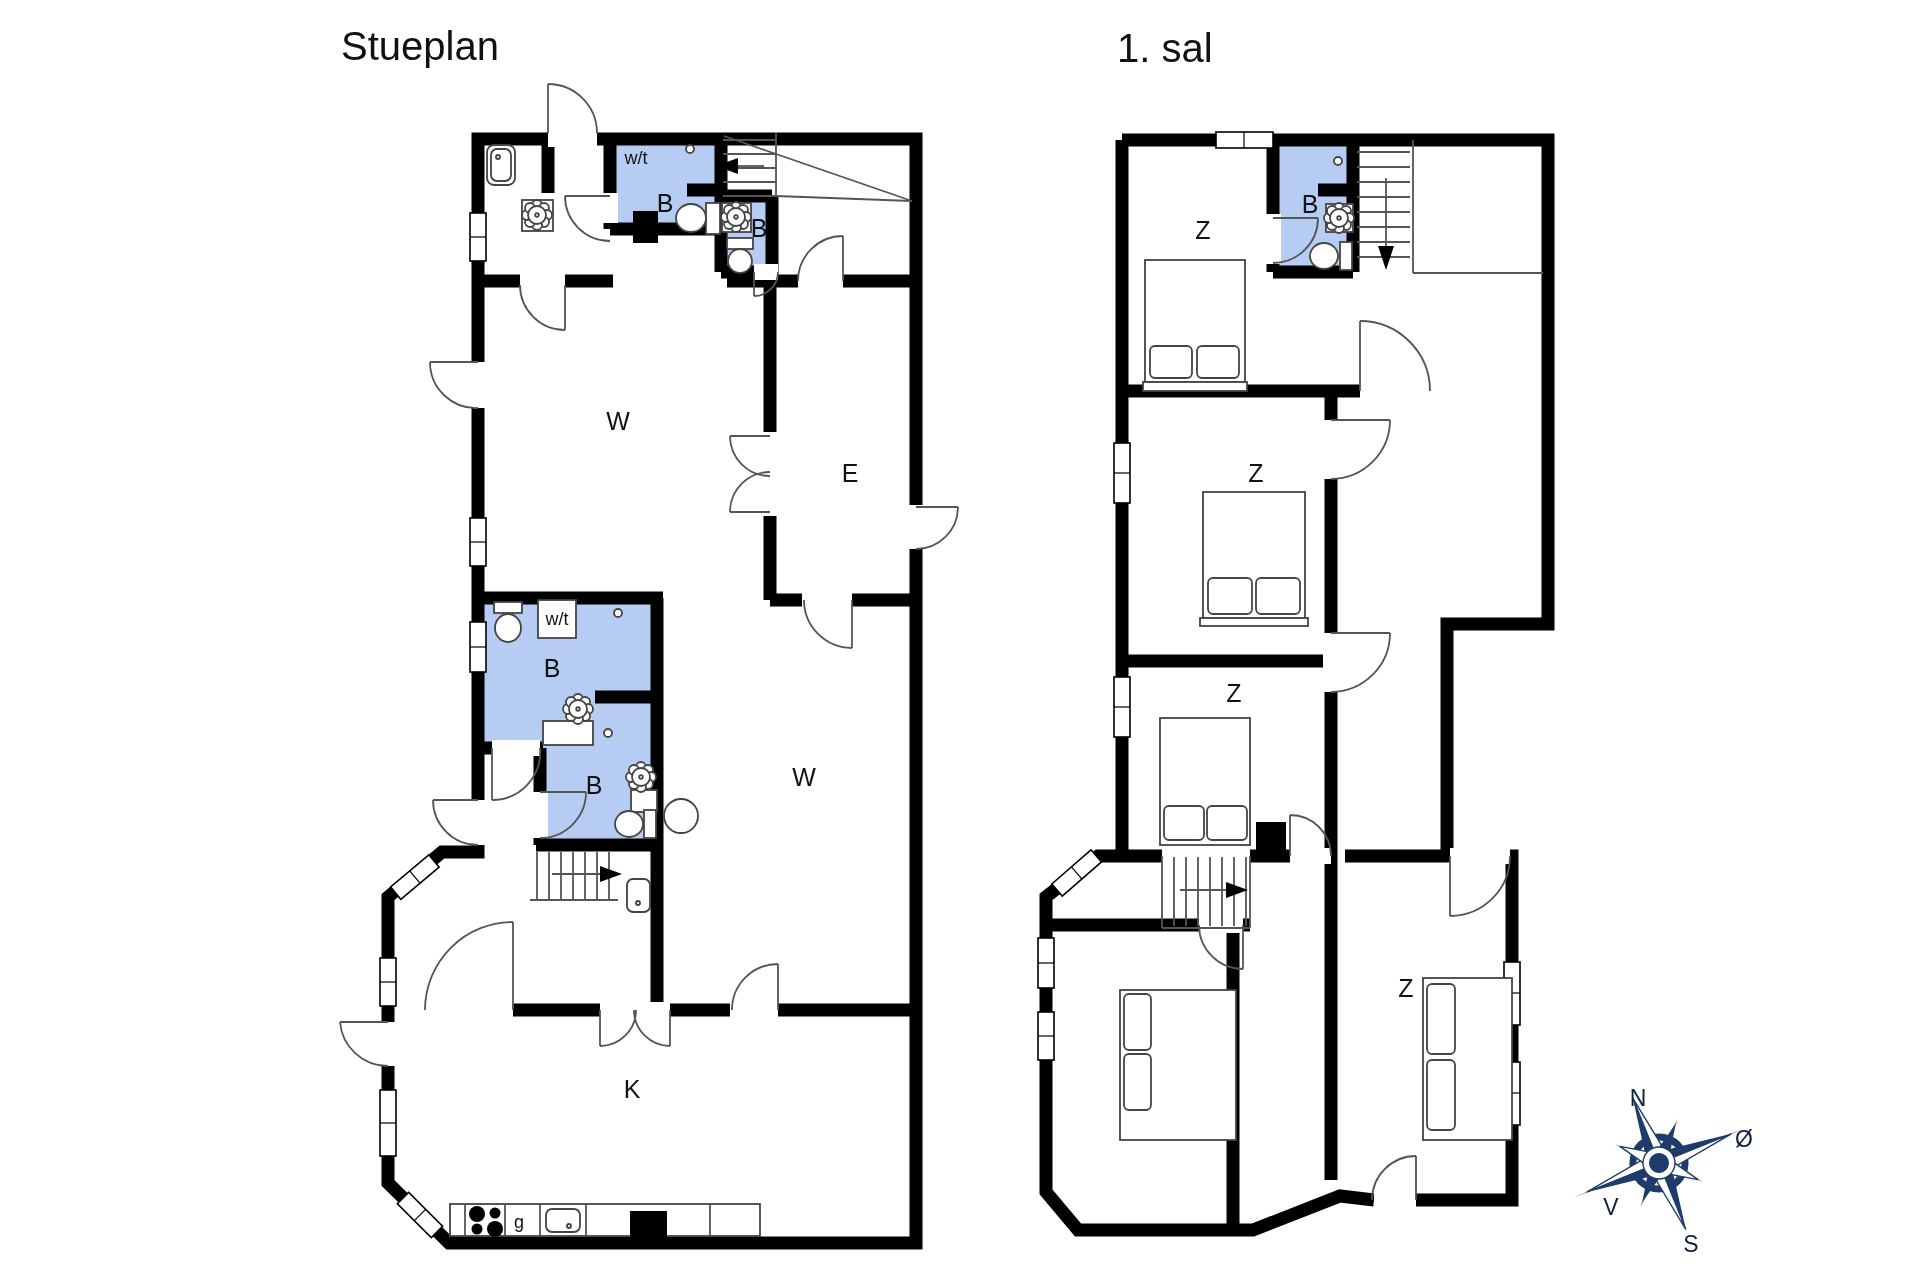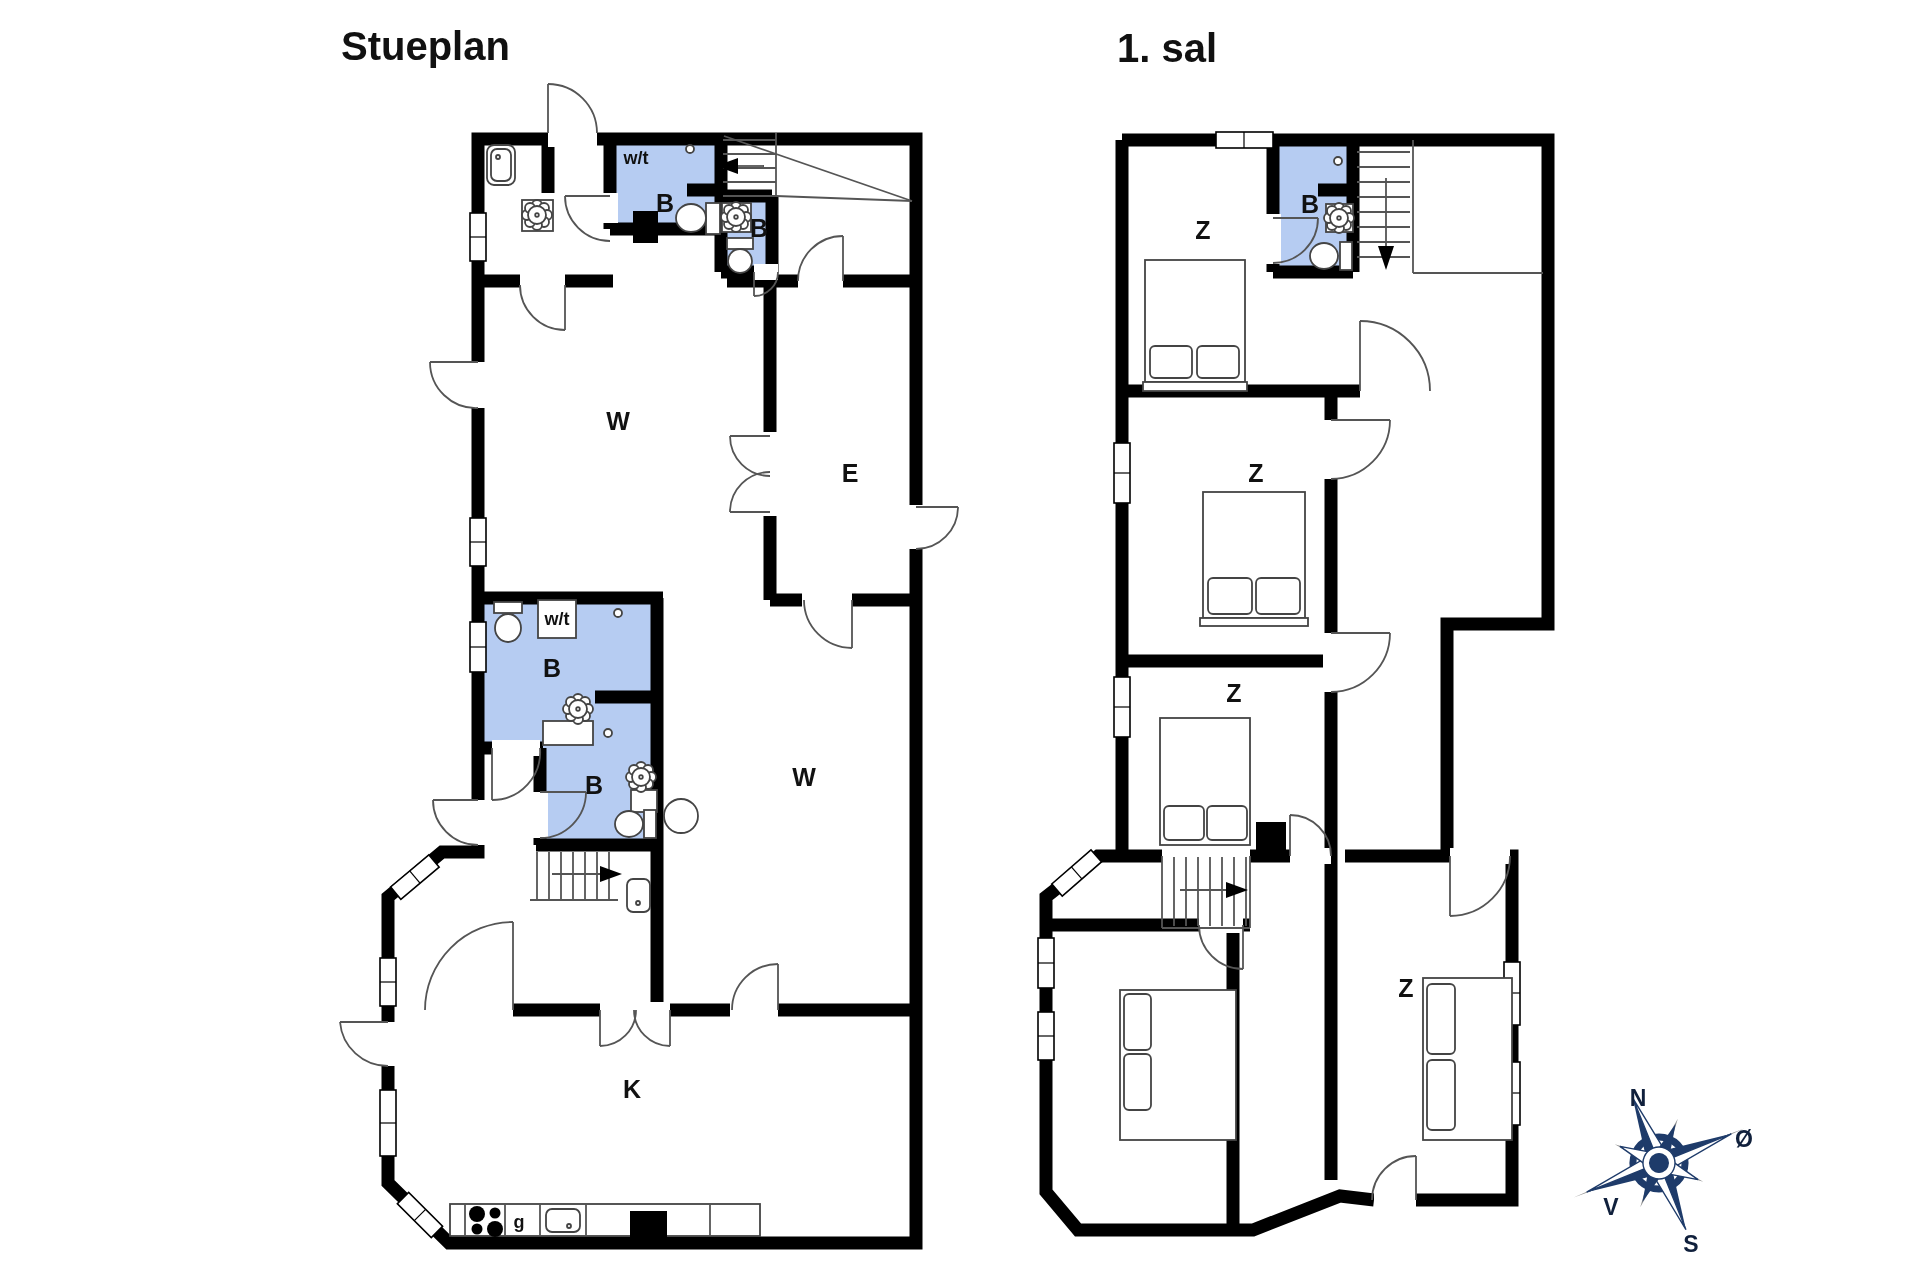--- a/index.html
+++ b/index.html
@@ -1,16 +1,16 @@
 <!DOCTYPE html>
 <html><head>
 <meta charset="utf-8">
 <style>
   html,body{margin:0;padding:0;background:#fff;}
-  #canvas{position:relative;width:1920px;height:1280px;background:#fff;overflow:hidden;font-weight:bold;}
+  #canvas{position:relative;width:1920px;height:1280px;background:#fff;overflow:hidden;}
   svg{position:absolute;left:0;top:0;}
   .wall{stroke:#000;stroke-width:13;fill:none;stroke-linecap:butt;stroke-linejoin:miter;}
   .thin{stroke:#555;stroke-width:1.8;fill:none;}
   .fix{stroke:#444;stroke-width:1.8;fill:#fff;}
   .open{fill:#fff;stroke:none;}
   .win{fill:#fff;stroke:#000;stroke-width:1.6;}
   .winline{stroke:#000;stroke-width:1.2;}
   .blk{fill:#000;stroke:none;}
   .lbl{font-family:"Liberation Sans",sans-serif;font-size:25px;fill:#111;text-anchor:middle;}
   .lblsm{font-family:"Liberation Sans",sans-serif;font-size:18px;fill:#111;text-anchor:middle;}

